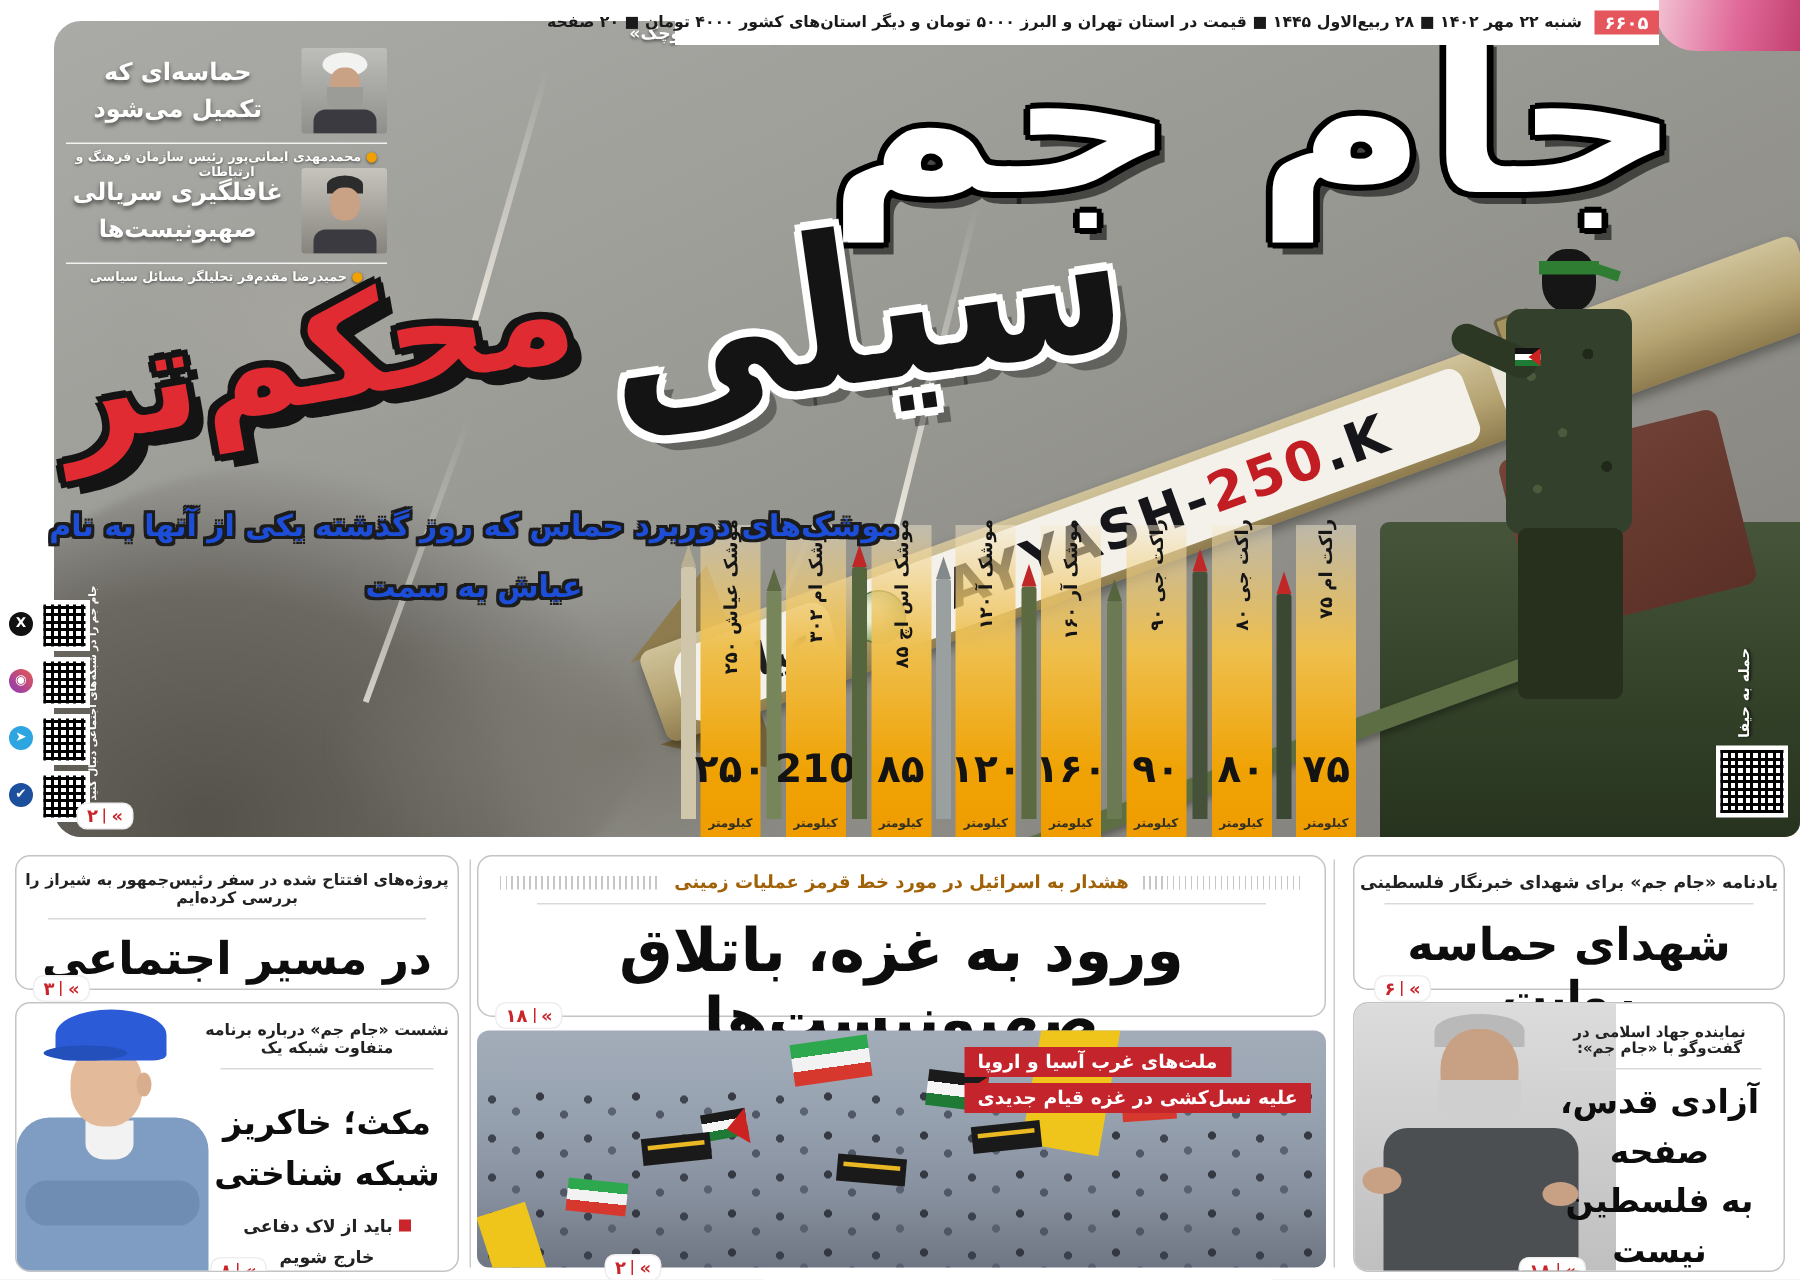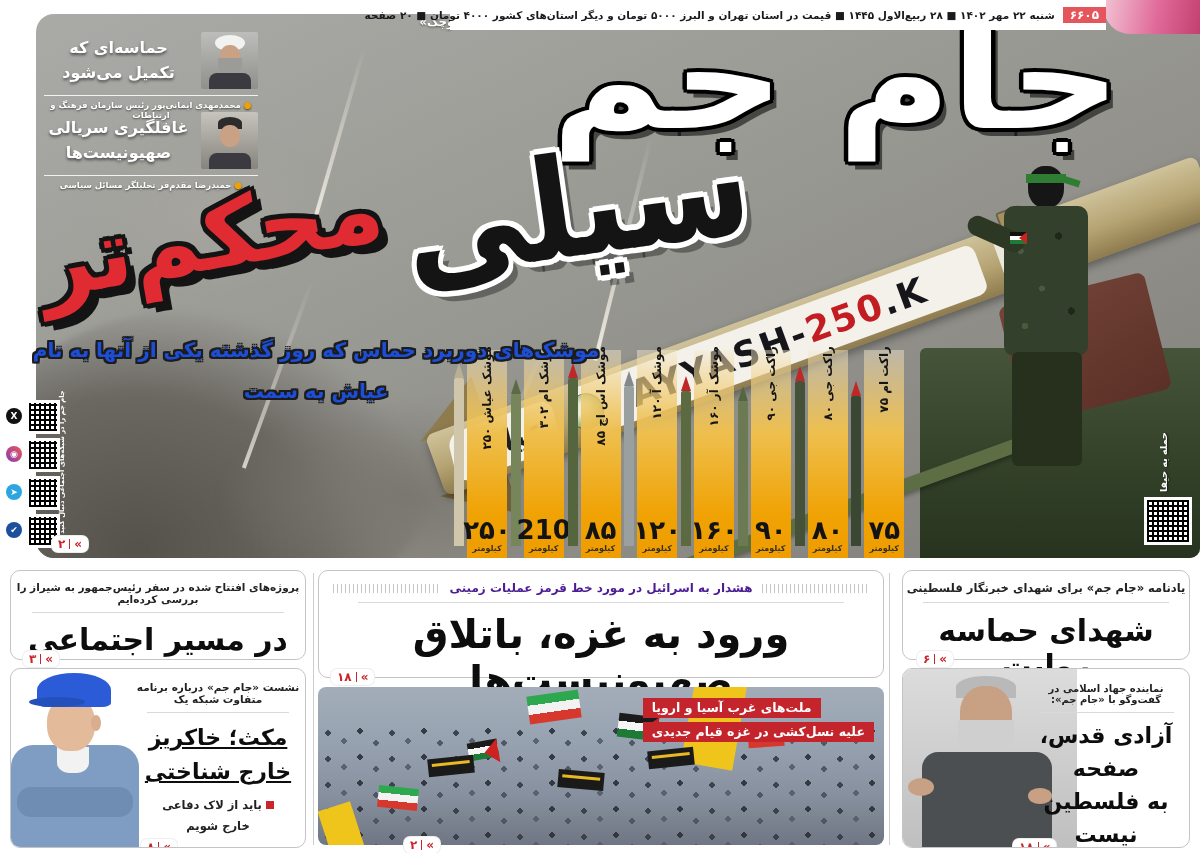--- a/index.html
+++ b/index.html
@@ -135,21 +135,21 @@
   .mi-r { position:absolute; left:2px; bottom:12px; width:10px; border-radius:2px 2px 0 0; }
   .mi-tip { position:absolute; left:0; top:-15px; width:0; height:0;
     border-left:5px solid transparent; border-right:5px solid transparent; }
   .mi-l { position:absolute; left:15px; bottom:0; width:40px; height:208px;
     background:linear-gradient(to bottom, rgba(246,235,210,.45) 0%, #eebf4e 40%, #f0a305 78%, #ef9c00 100%);
     display:flex; flex-direction:column; align-items:center; justify-content:flex-end; padding-bottom:5px; }
   .mi-n { position:absolute; left:-55px; top:58px; width:150px; height:26px; transform:rotate(-90deg);
     font-size:12px; font-weight:bold; color:#151515; text-align:left; direction:rtl; white-space:nowrap;
     display:flex; align-items:center; justify-content:flex-start; }
   .mi-v { font-size:26px; font-weight:bold; color:#131313; line-height:1; }
-  .mi-u { font-size:8px; font-weight:bold; color:#33301f; margin-top:1px; }
+  .mi-u { font-size:8px; font-weight:bold; color:#33301f; margin-top:18px; }
   
   .qrs { position:absolute; left:6px; top:400px; width:80px; height:158px; z-index:8; }
   .qr-item { position:absolute; left:20px; width:34px; height:34px; background:#fff; padding:3px; }
   .qr-pat { width:100%; height:100%;
     background-image:repeating-linear-gradient(0deg,#000 0 2px,transparent 2px 5px),
       repeating-linear-gradient(90deg,#000 0 2px,#fff 2px 5px); }
   .soc { position:absolute; left:0; width:16px; height:16px; border-radius:50%; color:#fff;
     font-size:9px; line-height:16px; text-align:center; font-weight:bold; }
   .soc-x { background:#111; } .soc-ig { background:linear-gradient(45deg,#8a3ab9,#e95950); }
   .soc-tg { background:#2ca5e0; } .soc-et { background:#1c4f9c; }
@@ -188,21 +188,21 @@
   .rb-hand2 { position:absolute; left:126px; top:120px; width:24px; height:16px; background:#c8a084; border-radius:50%; }
   .rb-text { position:absolute; right:4px; top:4px; width:158px; }
   .rb-text .kicker { font-size:10px; }
   .rb-text .bighead { font-size:22px; line-height:1.5; margin-top:6px; }
   .bullet-line { font-size:11.5px; font-weight:bold; color:#222; text-align:center; line-height:1.8; margin-top:6px; }
   .sq { display:inline-block; width:8px; height:8px; background:#c9252b; margin-left:4px; }
   
   .card-mt { right:316px; top:5px; width:566px; height:108px; }
   .k-flex { display:flex; align-items:center; gap:10px; padding:10px 14px 0; }
   .dots { flex:1; height:9px; background-image:repeating-linear-gradient(90deg,#c6c6c6 0 1px,transparent 1px 4px); }
-  .k-flex .ktext { font-size:12px; font-weight:bold; color:#4c1d95; white-space:nowrap; }
+  .k-flex .ktext { font-size:12px; font-weight:bold; color:#a16207; white-space:nowrap; }
   .card-mt .bighead { font-size:40px; margin-top:8px; letter-spacing:-1px; }
   .photo-mb { position:absolute; right:316px; top:122px; width:566px; height:158px; border-radius:8px;
     overflow:visible; }
   .mb-inner { position:absolute; inset:0; border-radius:8px; overflow:hidden;
     background:linear-gradient(180deg,#a3adba 0%,#97a2b0 35%,#868f9d 70%,#6f7683 100%); }
   .crowd { position:absolute; left:0; right:0; bottom:0; height:120px;
     background-image:radial-gradient(circle 4px at 10px 8px, #353a45 70%, transparent 71%),
       radial-gradient(circle 4px at 26px 16px, #555d6b 70%, transparent 71%),
       radial-gradient(circle 4px at 42px 6px, #2b2f38 70%, transparent 71%),
       radial-gradient(circle 4px at 58px 18px, #4a5160 70%, transparent 71%);
@@ -230,21 +230,21 @@
   .lb-photo { position:absolute; left:-6px; top:2px; width:150px; height:178px; }
   .lb-cap { position:absolute; left:32px; top:2px; width:74px; height:34px; background:#2b5bd7; border-radius:50% 50% 12% 12%; }
   .lb-brim { position:absolute; left:24px; top:26px; width:56px; height:10px; background:#2450bb; border-radius:50%; }
   .lb-face { position:absolute; left:42px; top:26px; width:48px; height:54px; background:#e3bb9b; border-radius:45%; }
   .lb-ear { position:absolute; left:86px; top:44px; width:10px; height:16px; background:#d8ae8e; border-radius:50%; }
   .lb-shirt { position:absolute; left:6px; top:74px; width:128px; height:106px; background:#7f9dc2; border-radius:22px 22px 0 0; }
   .lb-tee { position:absolute; left:52px; top:76px; width:32px; height:26px; background:#f2f2f2; border-radius:0 0 40% 40%; }
   .lb-arm { position:absolute; left:12px; top:116px; width:116px; height:30px; background:#6f8db2; border-radius:14px; }
   .lb-text { position:absolute; right:4px; top:2px; width:166px; }
   .lb-text .kicker { font-size:10.5px; }
-  .lb-text .bighead { font-size:22px; line-height:1.55; margin-top:8px;text-decoration:underline; }
+  .lb-text .bighead { font-size:22px; line-height:1.55; margin-top:20px; }
   .card-pgm { bottom:-8px; }
 </style>
 </head>
 <body>
 
 <div class="page">
 
   <div class="hero">
     <div class="smoke smoke1"></div>
     <div class="smoke smoke2"></div>
@@ -542,21 +542,21 @@
         <div class="lb-face"></div>
         <div class="lb-ear"></div>
         <div class="lb-cap"></div>
         <div class="lb-brim"></div>
       </div>
       <div class="lb-text">
         <div class="kicker">نشست «جام جم» درباره برنامه متفاوت شبکه یک</div>
         <div class="k-line"></div>
         <div class="bighead">
           <div>مکث؛ خاکریز</div>
-          <div>خارج شناختی</div>
+          <div>شبکه شناختی</div>
         </div>
         <div class="bullet-line">
           <span class="sq"></span><span>باید از لاک دفاعی</span>
           <div>خارج شویم</div>
         </div>
       </div>
       <div class="pgm card-pgm" style="left:130px;">
         <span>۸</span>
           <span class="sep"></span>
           <span>«</span>

